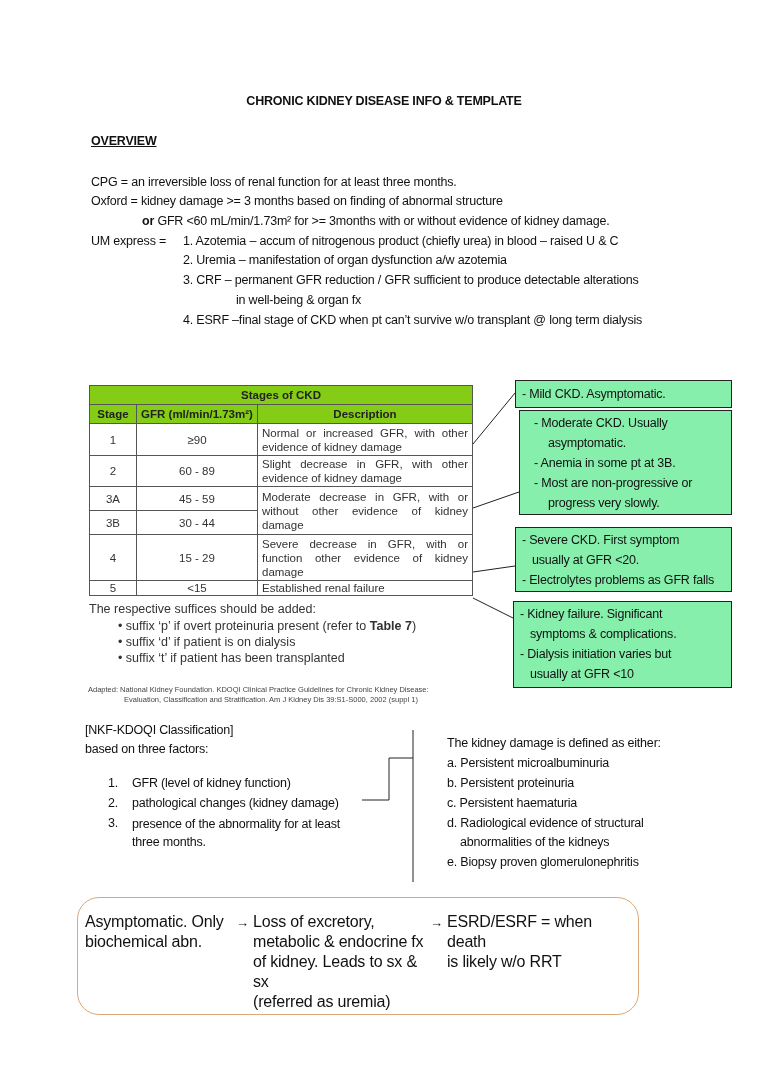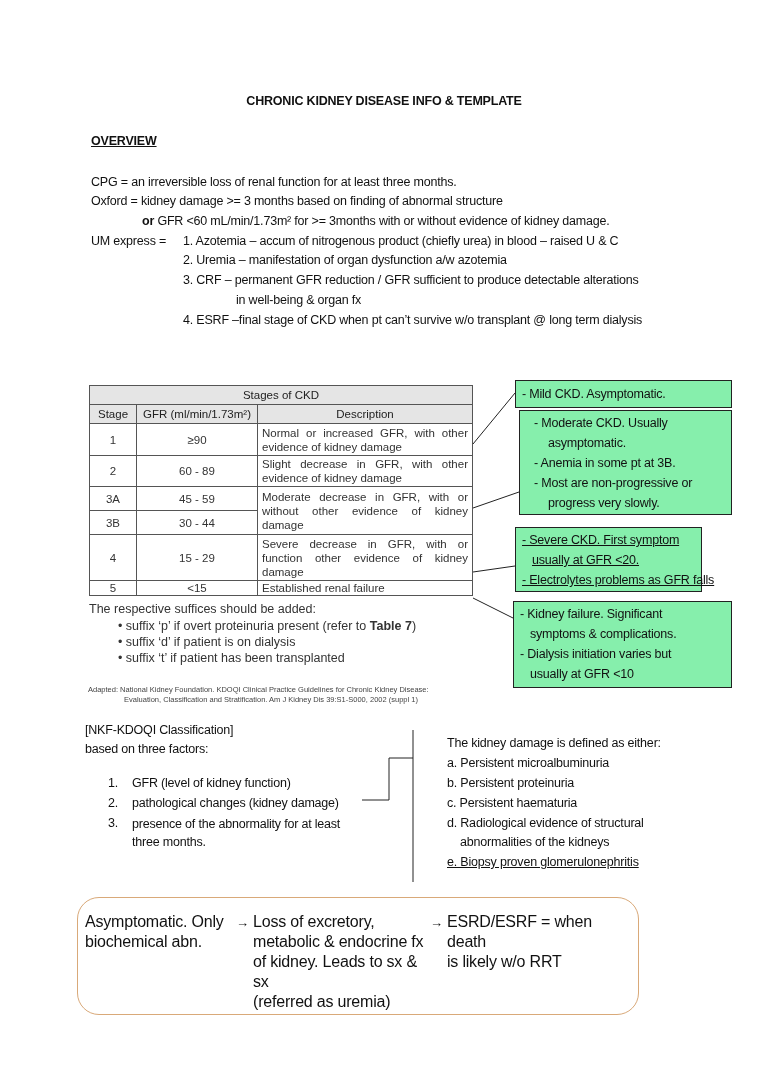--- a/index.html
+++ b/index.html
@@ -13,21 +13,21 @@
   .overview { top: 134px; left: 91px; font-weight: bold; text-decoration: underline; font-size: 12.5px; }
   .line { position: absolute; white-space: nowrap; font-size: 12.5px; line-height: 16px; }
 
   
   .tbl-title { top: 384px; left: 153px; font-weight: bold; font-size: 13.5px; color: #222; letter-spacing: 0; }
   table.ckd {
     position: absolute; top: 385px; left: 89px; width: 384px;
     border-collapse: collapse; font-size: 11.5px; color: #333; letter-spacing: 0;
   }
   table.ckd td, table.ckd th { border: 1px solid #555; padding: 0 4px; }
-  table.ckd th { background: #e5e5e5; font-weight: normal; color: #222; height: 18px; }
+  table.ckd th { background: #84cc16; font-weight: bold; color: #222; height: 18px; }
   table.ckd td.c { text-align: center; }
   table.ckd td.desc { text-align: justify; line-height: 14px; }
   .suffix-head { top: 602px; left: 89px; font-size: 12.5px; color: #333; letter-spacing: 0; }
   .suffix { left: 118px; font-size: 12.5px; color: #333; letter-spacing: 0; }
   .adapted { font-size: 7.5px; color: #444; letter-spacing: 0; white-space: nowrap; margin-top: 16px; }
 
   
   .callout { position: absolute; border: 1px solid #222; background: #86efac; font-size: 12.5px; line-height: 20px; padding: 2px 6px; box-sizing: border-box; }
   .callout div { white-space: nowrap; }
   .ind { padding-left: 14px; }
@@ -109,21 +109,21 @@
 <div class="callout" style="left:515px;top:380px;width:217px;height:28px;line-height:22px;">
   <div>-  Mild CKD. Asymptomatic.</div>
 </div>
 <div class="callout" style="left:519px;top:410px;width:213px;height:105px;padding-left:14px;line-height:20px;">
   <div>- Moderate CKD. Usually</div>
   <div class="ind">asymptomatic.</div>
   <div>- Anemia in some pt at 3B.</div>
   <div>- Most are non-progressive or</div>
   <div class="ind">progress very slowly.</div>
 </div>
-<div class="callout" style="left:515px;top:527px;width:187px;height:65px;line-height:20px;text-decoration:underline;">
+<div class="callout" style="left:515px;top:527px;width:217px;height:65px;line-height:20px;">
   <div>- Severe CKD. First symptom</div>
   <div class="ind" style="padding-left:10px;">usually at GFR &lt;20.</div>
   <div>- Electrolytes problems as GFR falls</div>
 </div>
 <div class="callout" style="left:513px;top:601px;width:219px;height:87px;line-height:20px;">
   <div>- Kidney failure. Significant</div>
   <div class="ind" style="padding-left:10px;">symptoms &amp; complications.</div>
   <div>- Dialysis initiation varies but</div>
   <div class="ind" style="padding-left:10px;">usually at GFR &lt;10</div>
 </div>
@@ -146,21 +146,21 @@
 <div class="line" style="top:815px;left:108px;">3.</div>
 <div class="line" style="top:816px;left:132px;">presence of the abnormality for at least</div>
 <div class="line" style="top:834px;left:132px;">three months.</div>
 
 <div class="line" style="top:735px;left:447px;">The kidney damage is defined as either:</div>
 <div class="line" style="top:755px;left:447px;">a. Persistent microalbuminuria</div>
 <div class="line" style="top:775px;left:447px;">b. Persistent proteinuria</div>
 <div class="line" style="top:795px;left:447px;">c. Persistent haematuria</div>
 <div class="line" style="top:815px;left:447px;">d. Radiological evidence of structural</div>
 <div class="line" style="top:834px;left:460px;">abnormalities of the kidneys</div>
-<div class="line" style="top:854px;left:447px;text-decoration:underline;">e. Biopsy proven glomerulonephritis</div>
+<div class="line" style="top:854px;left:447px;">e. Biopsy proven glomerulonephritis</div>
 
 <div class="flowbox"></div>
 <div class="flowtext" style="left:85px;top:912px;width:150px;">
   <div>Asymptomatic. Only</div>
   <div>biochemical abn.</div>
 </div>
 <div class="arrow" style="left:236px;top:915px;">→</div>
 <div class="flowtext" style="left:253px;top:912px;width:172px;">
   <div>Loss of excretory,</div>
   <div>metabolic &amp; endocrine fx</div>

